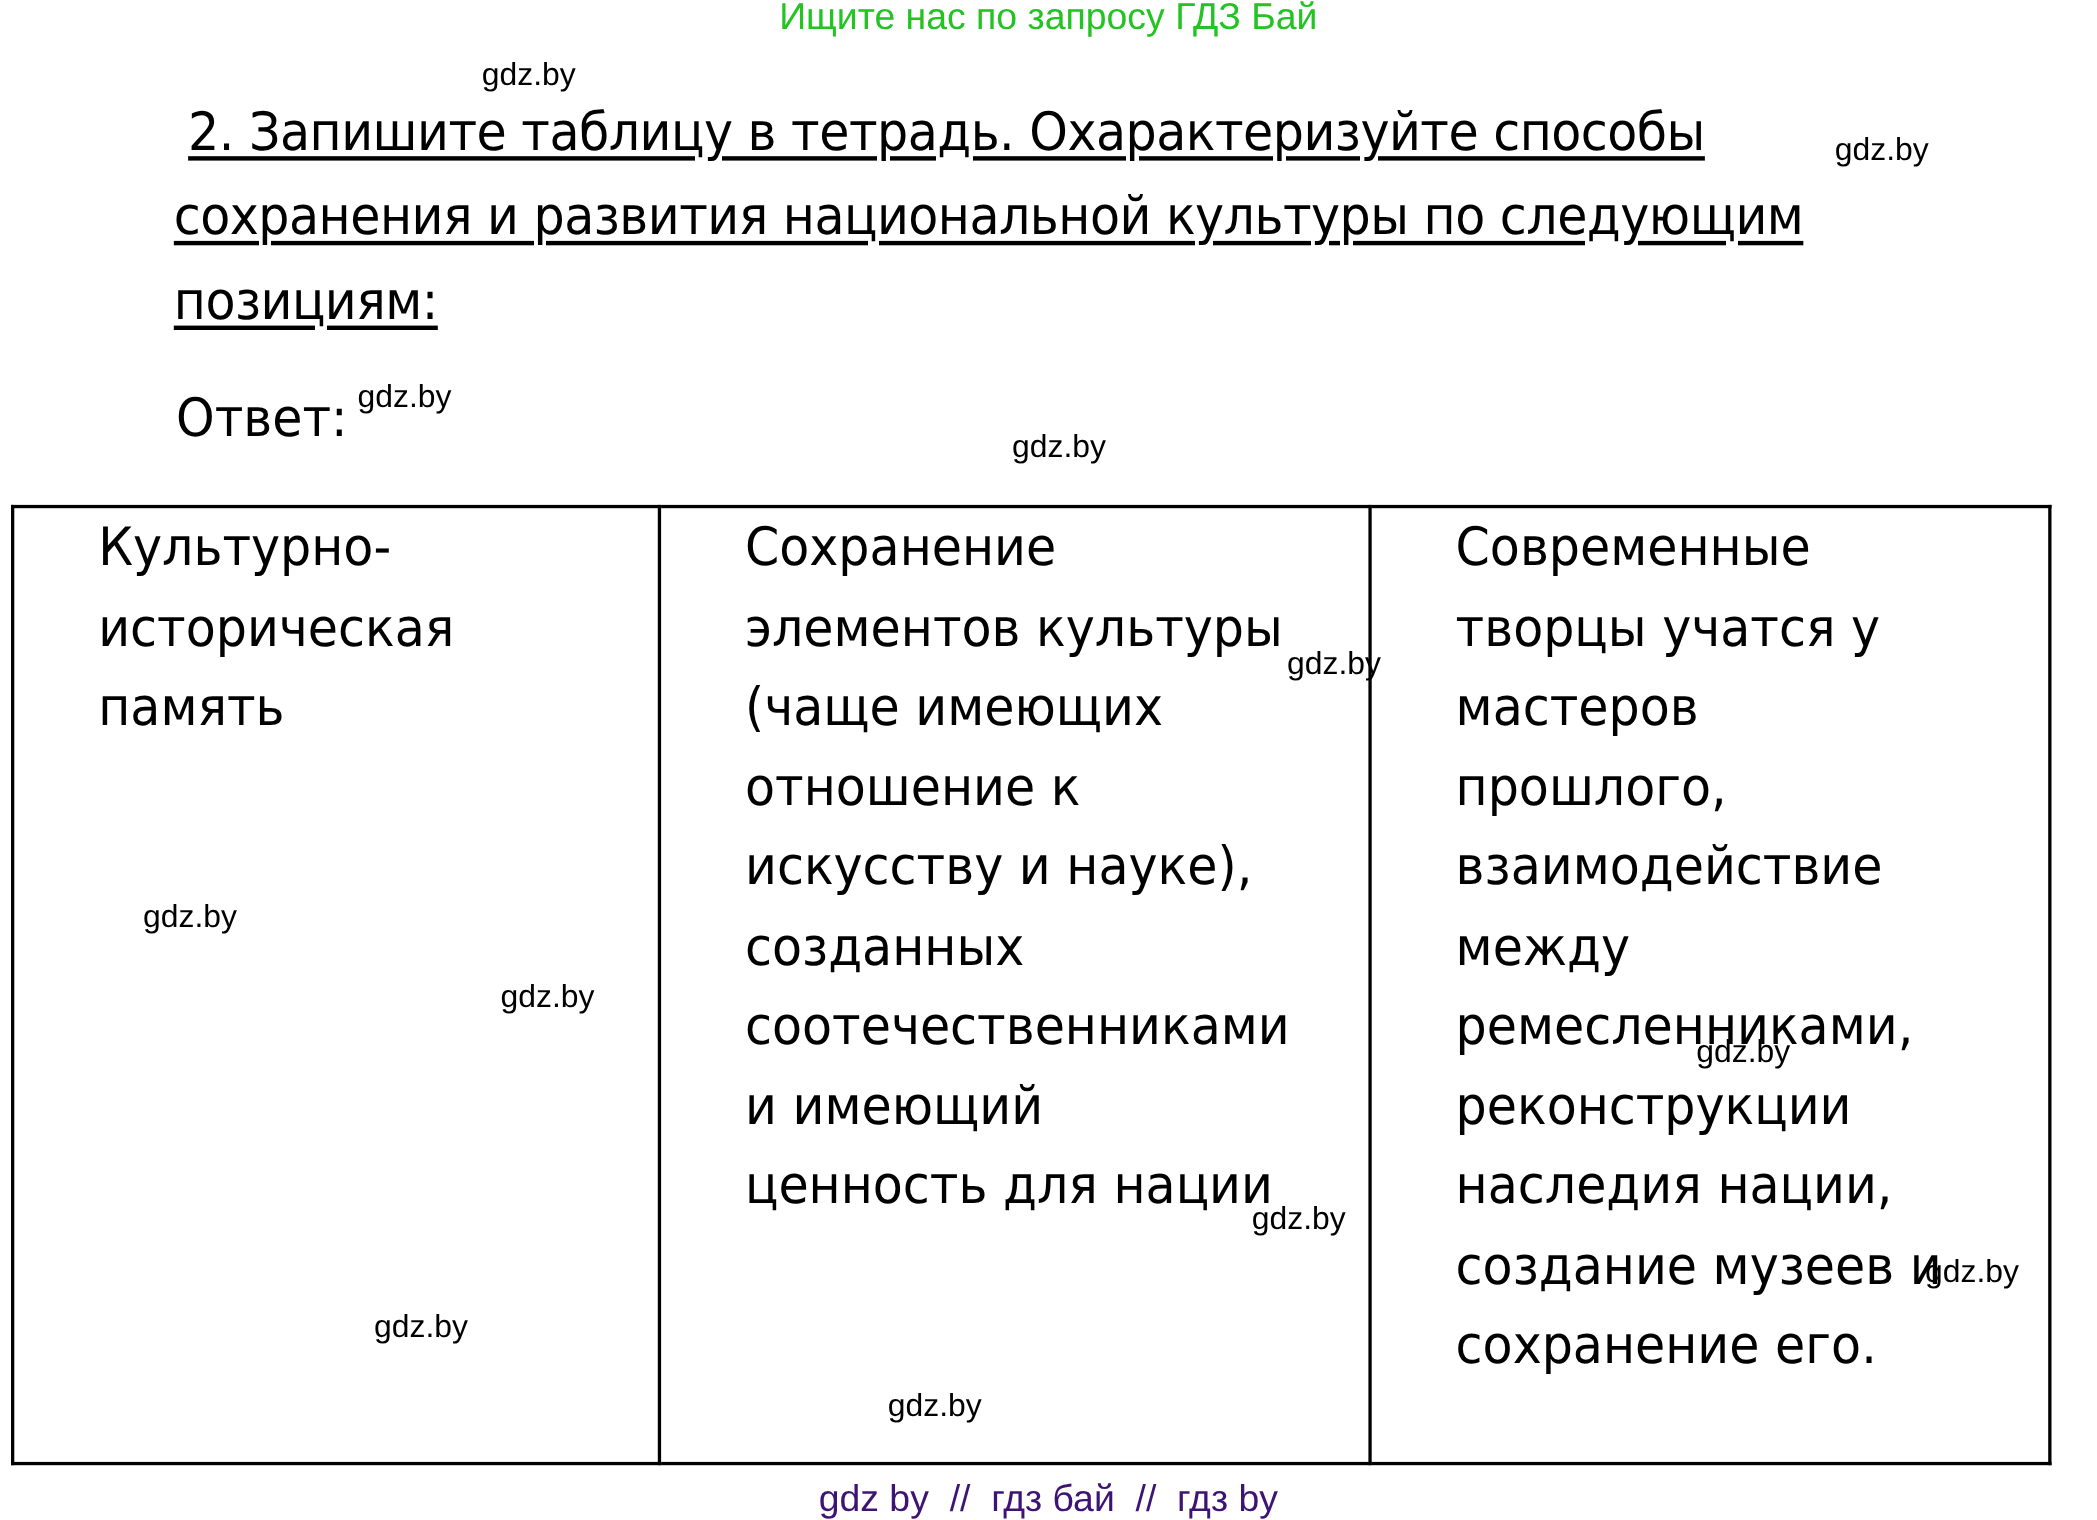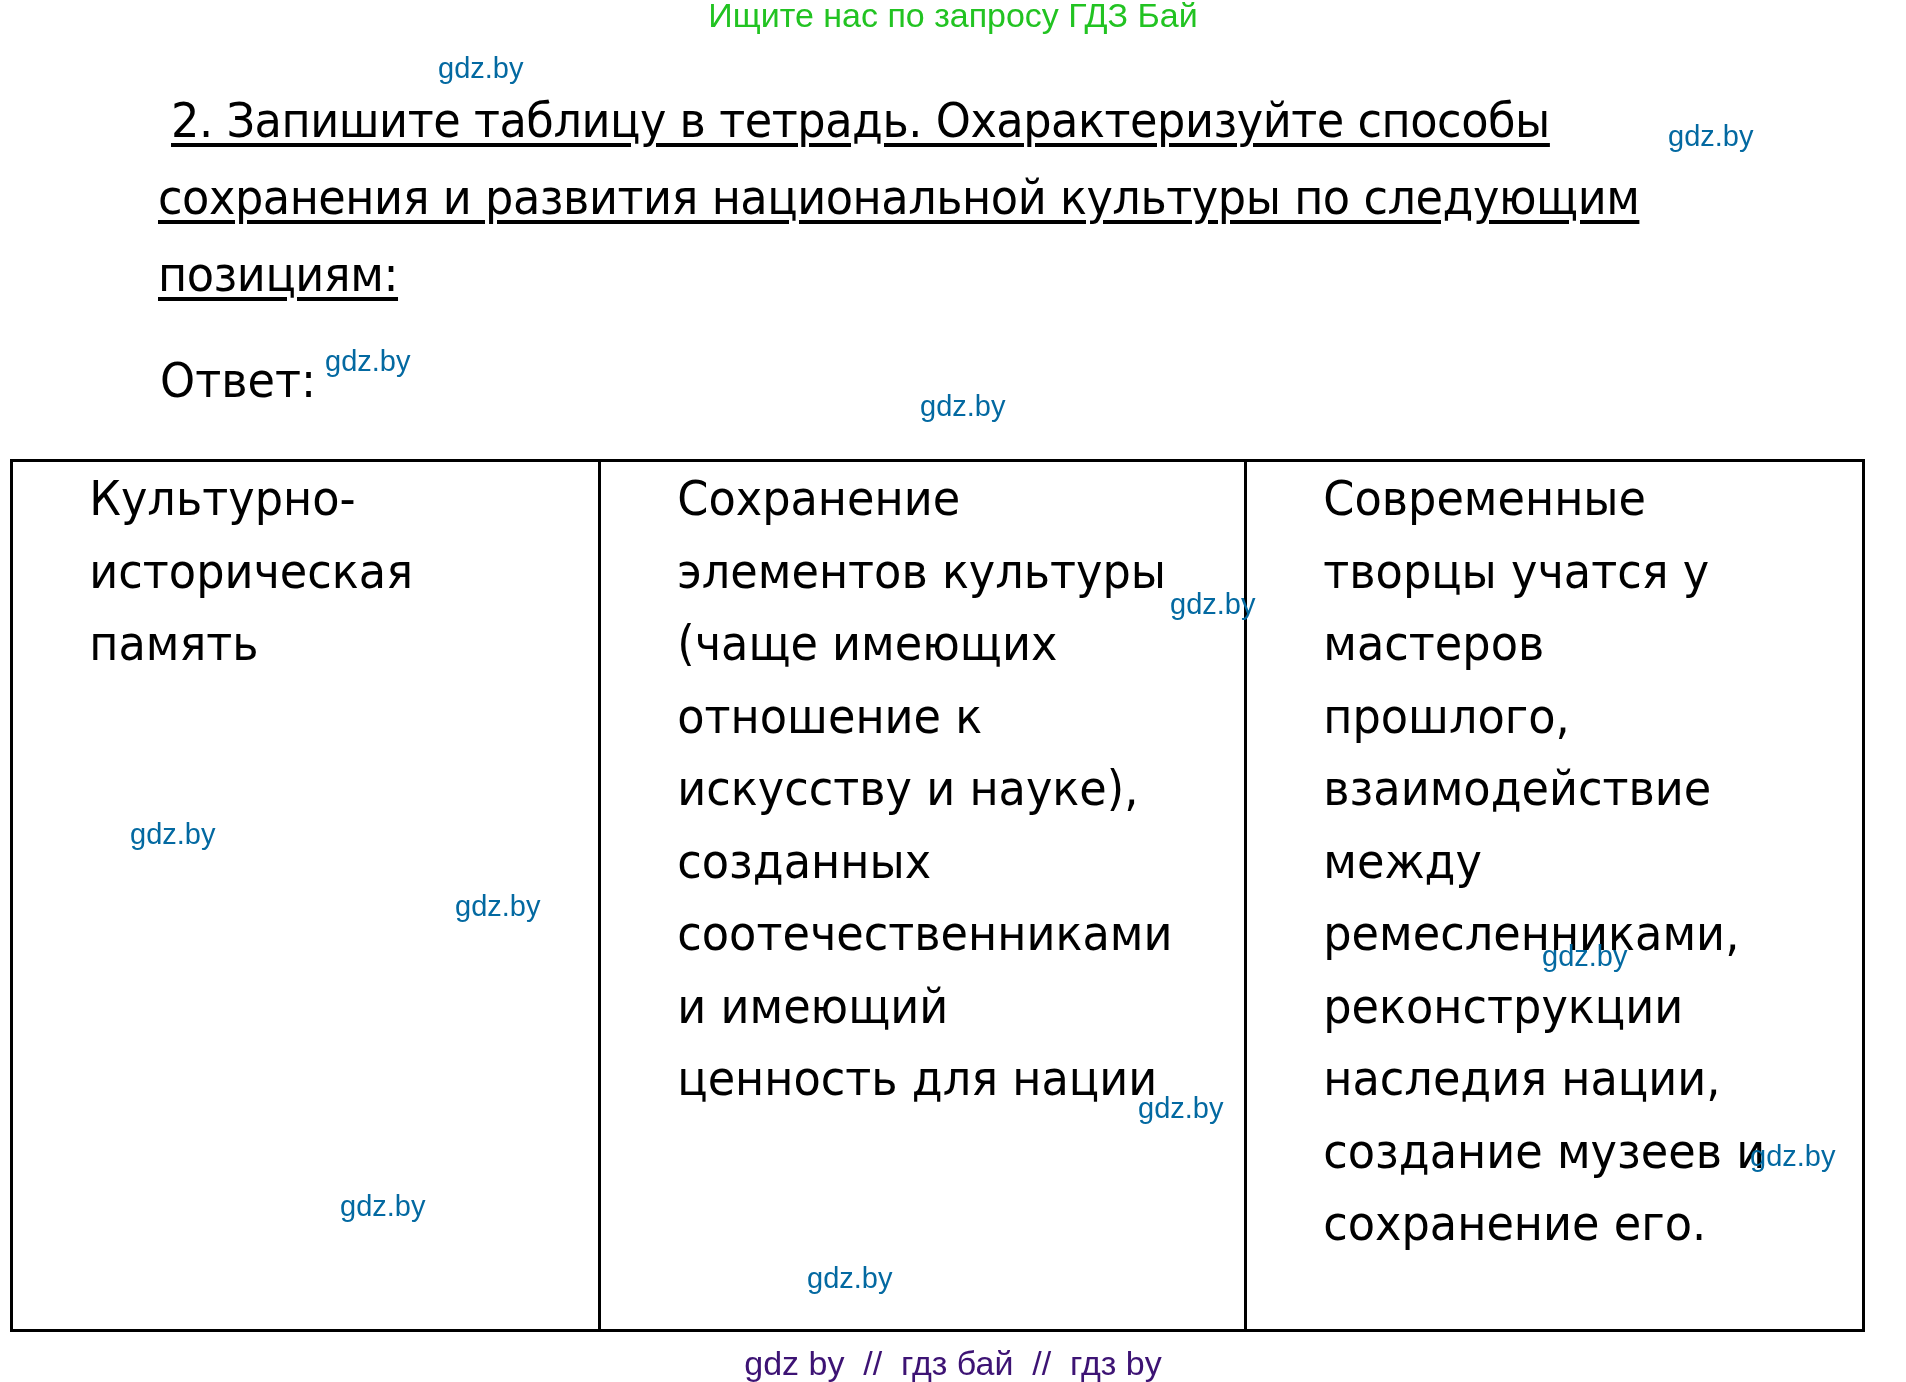--- a/index.html
+++ b/index.html
@@ -2,21 +2,21 @@
 <html><head>
 <meta charset="utf-8">
 <style>
   html, body { margin: 0; padding: 0; background: #ffffff; }
   body { width: 1906px; height: 1382px; position: relative; overflow: hidden; font-family: "DejaVu Sans", sans-serif; color: #000; }
   .banner { position: absolute; top: -4px; left: 0; width: 1906px; text-align: center; font-family: "Liberation Sans", sans-serif; font-size: 34px; color: #22c322; }
   .heading { position: absolute; left: 158px; top: 82px; width: 1640px; font-family: "DejaVu Sans", sans-serif; font-size: 48px; line-height: 77px; letter-spacing: -0.5px; transform: scaleX(0.93); transform-origin: left top; }
   .heading span { text-decoration: underline; text-decoration-thickness: 4px; text-underline-offset: 6px; display: block; }
   .heading .l1 { padding-left: 14px; }
   .answer { position: absolute; left: 160px; top: 352px; font-size: 48px; transform: scaleX(0.93); transform-origin: left top; }
-  .wm { position: absolute; font-family: "Liberation Sans", sans-serif; font-size: 29px; color: #0369a1; text-align: center; }
+  .wm { position: absolute; font-family: "Liberation Sans", sans-serif; font-size: 29px; color: #000000; text-align: center; }
   table.answer-table { position: absolute; left: 10px; top: 459px; width: 1855px; height: 873px; border-collapse: collapse; table-layout: fixed; }
   table.answer-table td, table.answer-table th { border: 3px solid #000; vertical-align: top; text-align: left; font-weight: normal; font-family: "DejaVu Sans", sans-serif; font-size: 48px; line-height: 72.5px; padding: 0; }
   table.answer-table th { height: 72px; }
   .cell-inner { padding-left: 82px; transform: scaleX(0.93); transform-origin: left top; white-space: pre-line; }
   .col1 { width: 587px; }
   .col2 { width: 645px; }
   .col3 { width: 617px; }
   .footer { position: absolute; top: 1344px; left: 0; width: 1906px; text-align: center; font-family: "Liberation Sans", sans-serif; font-size: 34px; color: #3d1374; }
 </style>
 </head>

